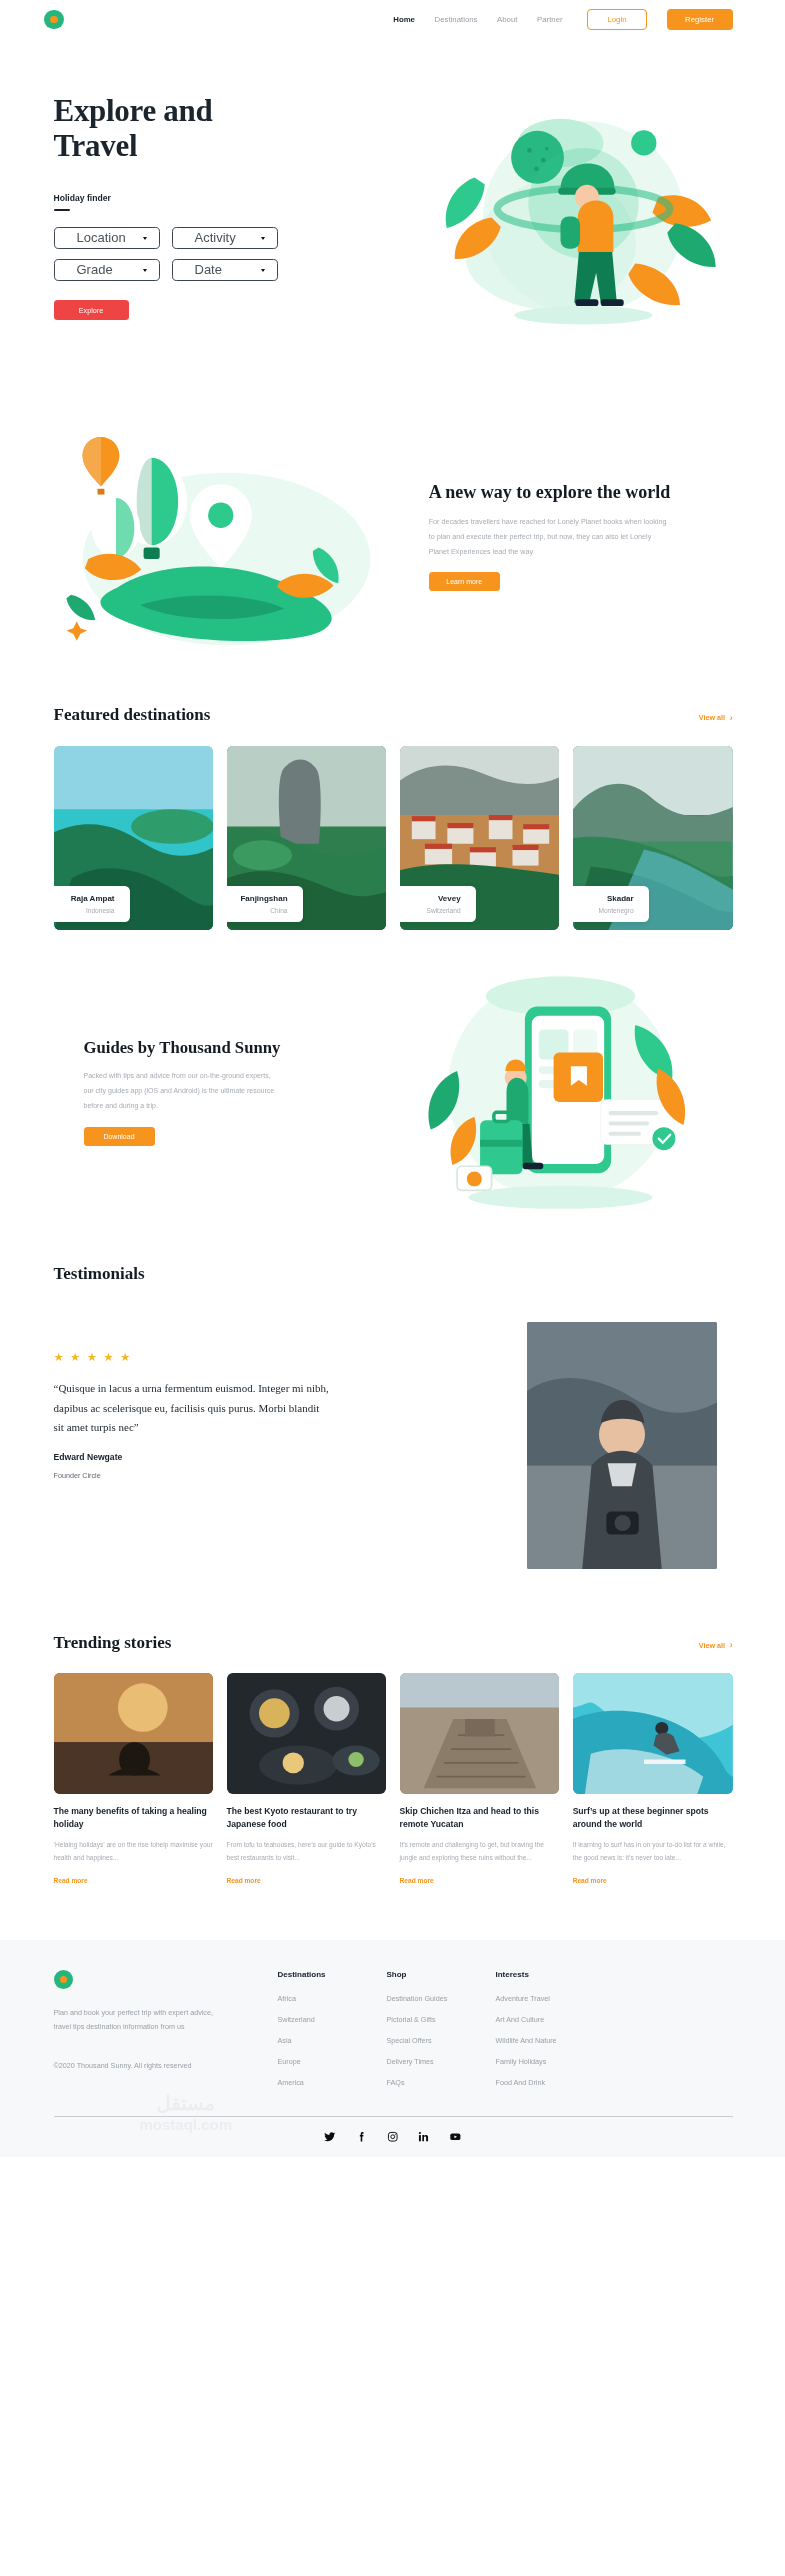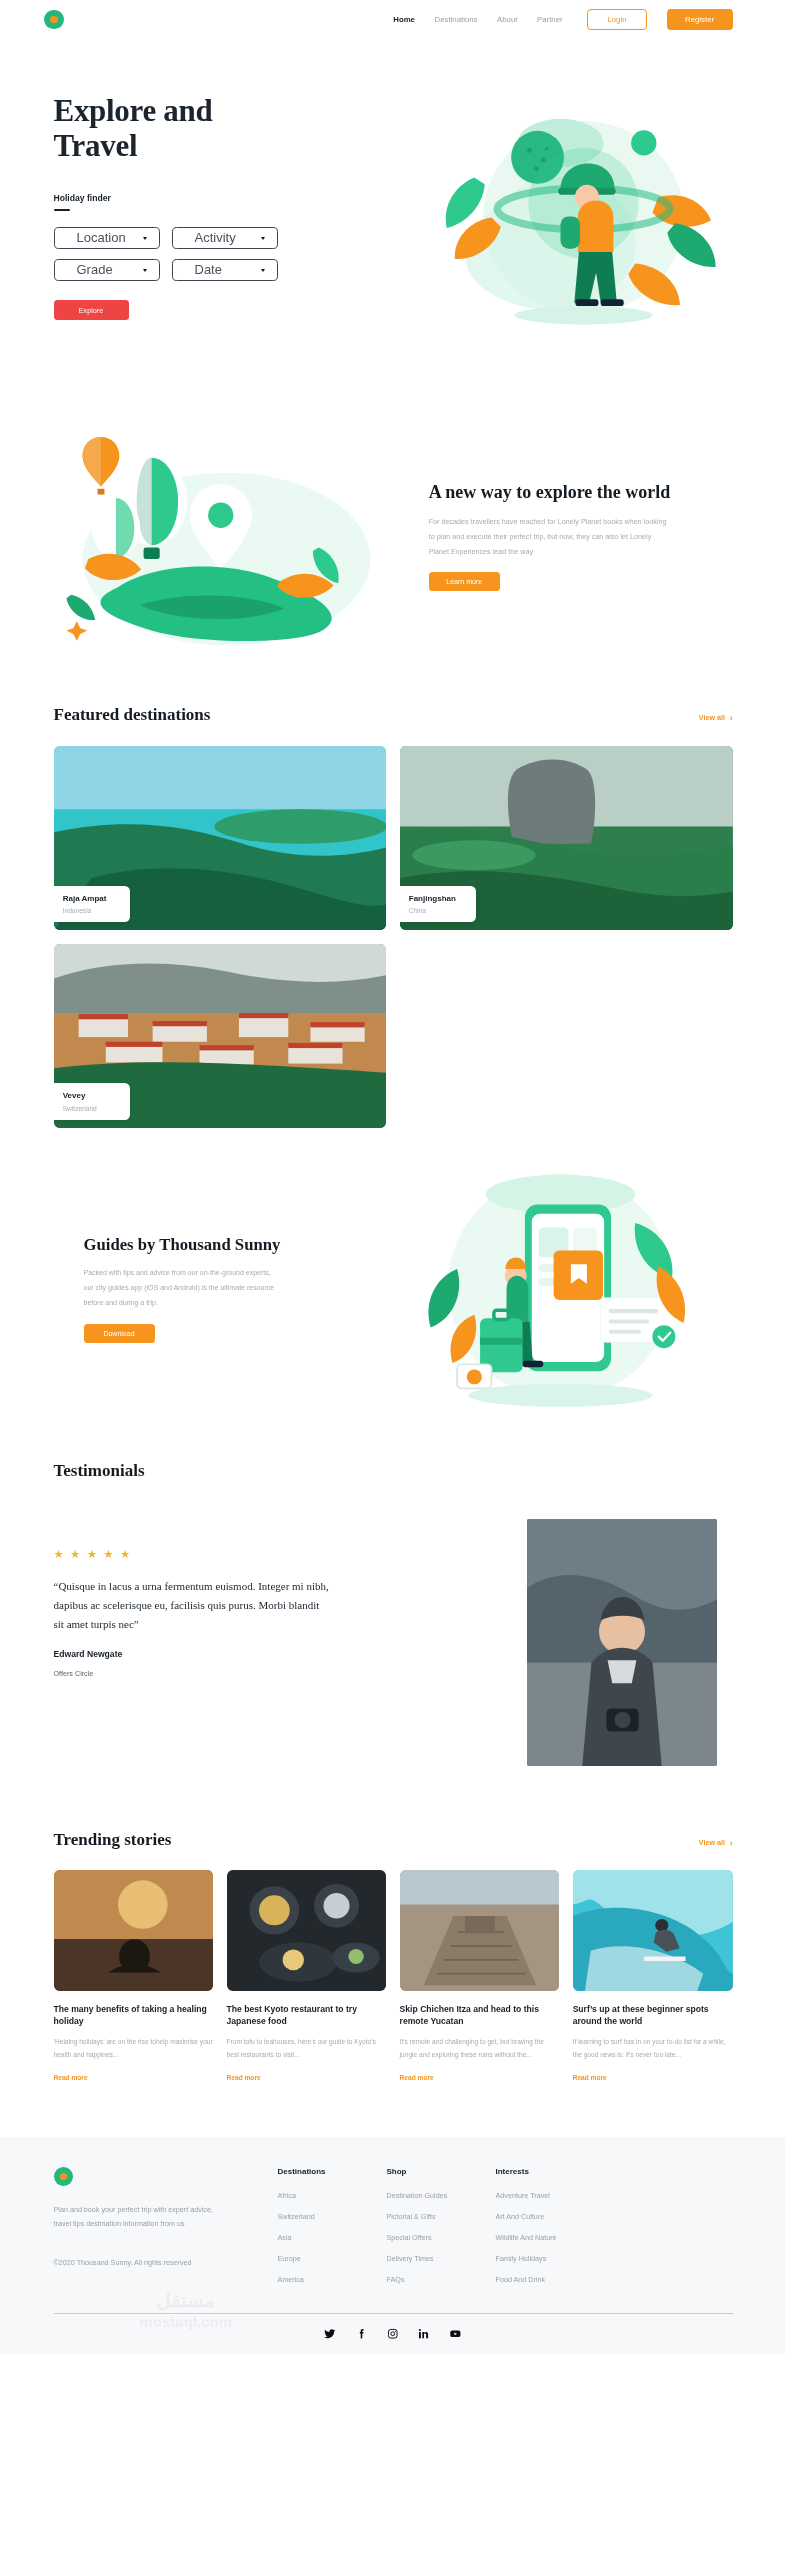--- a/index.html
+++ b/index.html
@@ -74,21 +74,21 @@
     margin-top:12.7px; background:#f7941d; border:none; color:#fff;
     font-size:7px; border-radius:3.5px; padding:5.8px 0; width:71px;
     cursor:pointer; font-family:inherit;
   }
 
   
   .sec-head { display:flex; align-items:baseline; padding-top:10.4px; }
   h2.sec-title { font-family:"Liberation Serif", serif; font-weight:700; font-size:17px; color:#141b22; }
   .view-all { margin-left:auto; color:#f7941d; font-size:7.2px; text-decoration:none; display:flex; align-items:center; gap:4.6px;font-weight:bold; }
   .view-all .chev { font-size:8.6px; line-height:1; }
-  .cards { margin-top:21px; display:grid; grid-template-columns:repeat(2,1fr); gap:13.2px; }
+  .cards { margin-top:21px; display:grid; grid-template-columns:repeat(4,1fr); gap:13.2px;text-align:right; }
   .card { position:relative; height:184px; border-radius:5.8px; overflow:hidden; cursor:pointer; }
   .card .ph { position:absolute; inset:0; }
   .card .tag {
     position:absolute; left:0; bottom:8px; background:#fff;
     border-radius:0 5.2px 5.2px 0; padding:7.5px 15px 8px 9.2px; min-width:76px;
     box-shadow:0 1.2px 5.8px rgba(0,0,0,.09);
   }
   .card .tag b { display:block; font-size:8px; font-weight:700; color:#18202a; }
   .card .tag small { display:block; margin-top:4.6px; font-size:6.6px; color:#a6abb2; }
 
@@ -353,20 +353,36 @@
             </g>
             <path d="M0 216c70-18 150-10 270 8v96H0z" fill="#1f6b3f"></path>
           </svg>
         </div>
         <div class="tag">
           <b>Vevey</b>
           <small>Switzerland</small>
         </div>
       </div>
 
+      <div class="card">
+        <div class="ph">
+          <svg viewBox="0 0 270 320" width="100%" height="100%" preserveAspectRatio="none">
+            <rect width="270" height="320" fill="#3f8f63"></rect>
+            <rect width="270" height="120" fill="#cfe0dd"></rect>
+            <path d="M0 110c40-50 90-58 130-22s80 46 140 18v60H0z" fill="#5f8b78"></path>
+            <path d="M0 160c70-10 140 14 190 40s50 30 80 26v94H0z" fill="#2f8456"></path>
+            <path d="M30 210c60 4 130 30 180 58 30 16 40 22 60 20v32H0z" fill="#1f6b44"></path>
+            <path d="M120 180c50 10 100 40 150 70v70H60z" fill="#65c7e0" opacity=".55"></path>
+          </svg>
+        </div>
+        <div class="tag">
+          <b>Skadar</b>
+          <small>Montenegro</small>
+        </div>
+      </div>
     </div>
   </section>
 </div>
 
 <div class="wrap">
   <section class="guides">
     <div class="guides-text">
       <h2 class="guides-title">Guides by Thousand Sunny</h2>
       <p class="guides-body">Packed with tips and advice from our on-the-ground experts, our city guides app (iOS and Android) is the ultimate resource before and during a trip.</p>
       <button class="btn-download">Download</button>
@@ -426,21 +442,21 @@
       <div class="testi-left">
         <div class="stars">
           <span>★</span>
           <span>★</span>
           <span>★</span>
           <span>★</span>
           <span>★</span>
         </div>
         <p class="quote">“Quisque in lacus a urna fermentum euismod. Integer mi nibh, dapibus ac scelerisque eu, facilisis quis purus. Morbi blandit sit amet turpis nec”</p>
         <div class="author">Edward Newgate</div>
-        <div class="role">Offers Circle</div>
+        <div class="role">Founder Circle</div>
       </div>
       <div class="testi-photo">
         <svg viewBox="0 0 330 430" width="100%" height="100%" preserveAspectRatio="none">
           <rect width="330" height="430" fill="#8e9aa2"></rect>
           <path d="M0 0h330v210c-50 30-120 10-170-20S60 160 0 190z" fill="#6f7d86"></path>
           <path d="M0 120c60-40 130-20 180 10s90 40 150 10v120H0z" fill="#55636d"></path>
           <rect y="250" width="330" height="180" fill="#7b868d"></rect>
           <circle cx="165" cy="196" r="40" fill="#e7c0a2"></circle>
           <path d="M128 176c4-26 20-40 38-40s34 14 38 40c-22-10-54-10-76 0z" fill="#3a3f44"></path>
           <path d="M112 250c14-18 34-26 53-26s39 8 53 26l16 180H96z" fill="#3f474d"></path>

